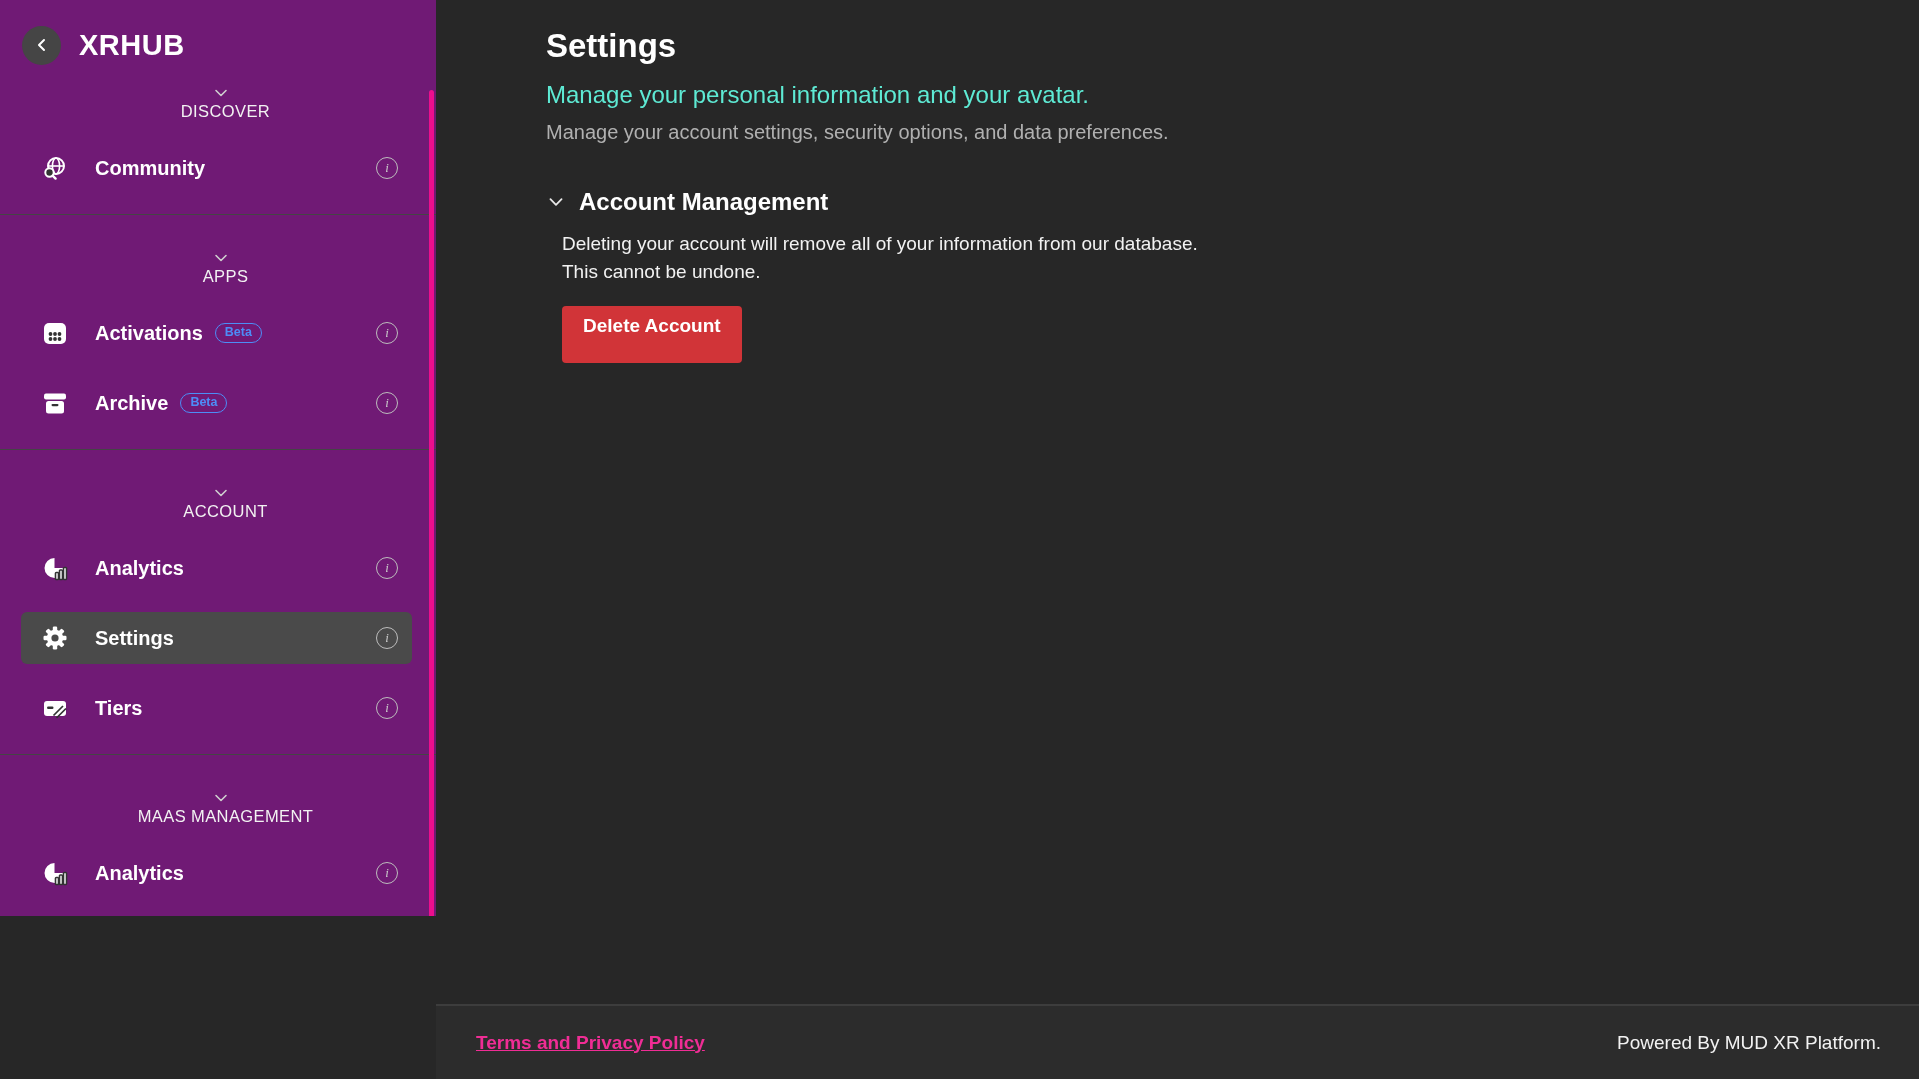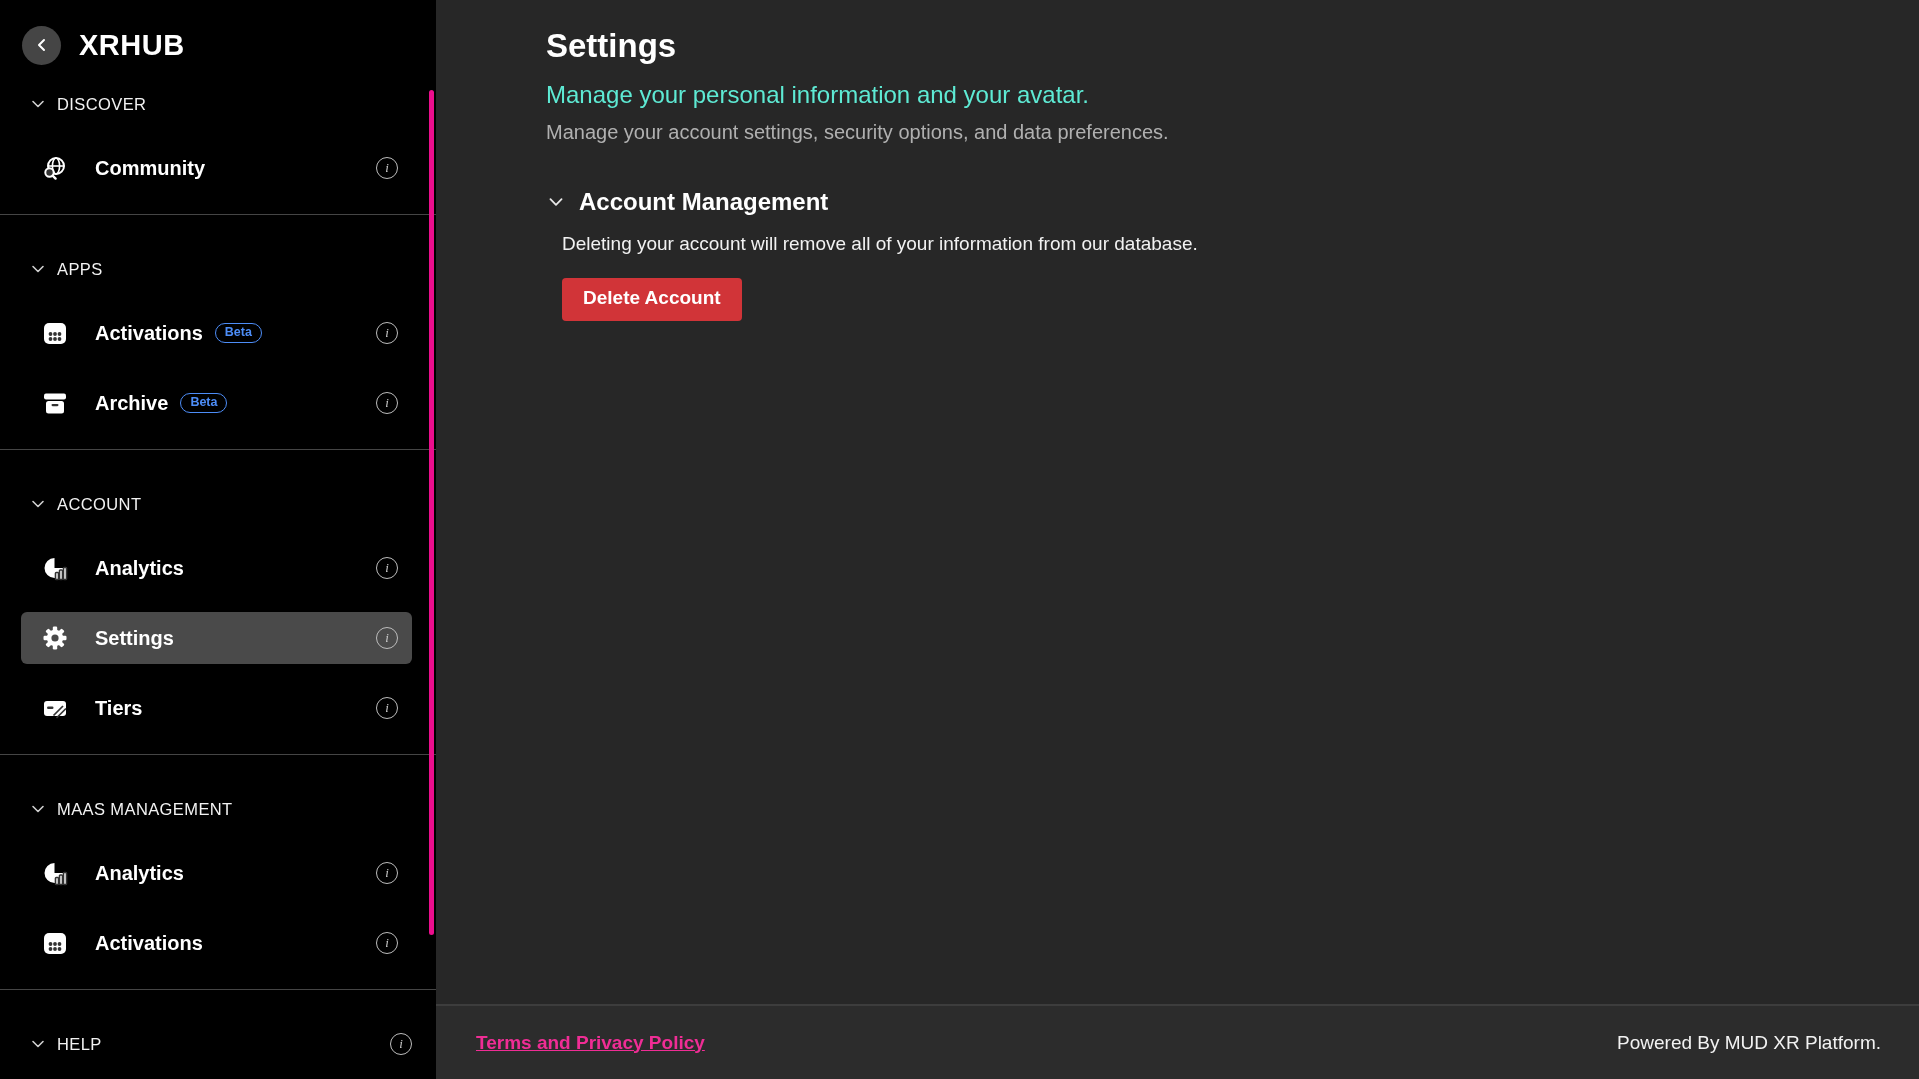--- a/index.html
+++ b/index.html
@@ -8,22 +8,22 @@
     font-family:"Liberation Sans", sans-serif;
     background:#272727;
     color:#fff;
     display:flex;
   }
 
   
   .sidebar {
     position:relative;
     width:436px; min-width:436px;
-    height:1079px;
-    background:#000000;
+    height:916px;
+    background:#701a75;
     overflow:hidden;
   }
   .sidebar-scrollthumb {
     position:absolute;
     top:90px; right:2px;
     width:5px; height:845px;
     background:#EC0E8D;
     border-radius:3px;
     z-index:5;
   }
@@ -48,20 +48,21 @@
     color:#ffffff;
   }
   .section { padding:34px 0 20px 0; }
   .section.first { padding-top:14px; }
   .section + .section { border-top:1px solid #454545; }
   .section-header {
     display:flex; align-items:center;
     height:40px;
     padding:0 24px 0 29px;
     cursor:pointer;
+    flex-direction:column;
   }
   .section-header .chev { width:18px; height:18px; }
   .section-label {
     margin-left:10px;
     font-size:16.5px;
     color:#f2f2f2;
     letter-spacing:0.4px;
   }
   .nav-item {
     display:flex; align-items:center;
@@ -175,21 +176,21 @@
   }
   .delete-btn {
     margin:20px 0 0 16px;
     background:#D13438;
     color:#ffffff;
     border:none;
     border-radius:4px;
     font-family:"Liberation Sans", sans-serif;
     font-size:19px;
     font-weight:700;
-    padding:9px 21px 12px 21px;
+    padding:9px 21px 26px 21px;
     cursor:pointer;
   }
 
   
   .footer {
     height:75px;
     background:#2C2C2C;
     border-top:2px solid #3D3D3D;
     display:flex;
     align-items:center;
@@ -408,20 +409,21 @@
       <span class="chev">
         <svg width="20" height="20" viewBox="0 0 18 18">
             <polyline points="4,6.5 9,11.5 14,6.5" fill="none" stroke="#e8e8e8" stroke-width="1.6" stroke-linecap="round" stroke-linejoin="round"></polyline>
           </svg>
       </span>
       <span class="acct-title">Account Management</span>
     </div>
 
     <div class="acct-body">
       <div>Deleting your account will remove all of your information from our database.</div>
+      <div>This cannot be undone.</div>
     </div>
 
     <button class="delete-btn">Delete Account</button>
   </div>
 
   <div class="footer">
     <a class="footer-link">Terms and Privacy Policy</a>
     <span class="footer-powered">Powered By MUD XR Platform.</span>
   </div>
 </main>

